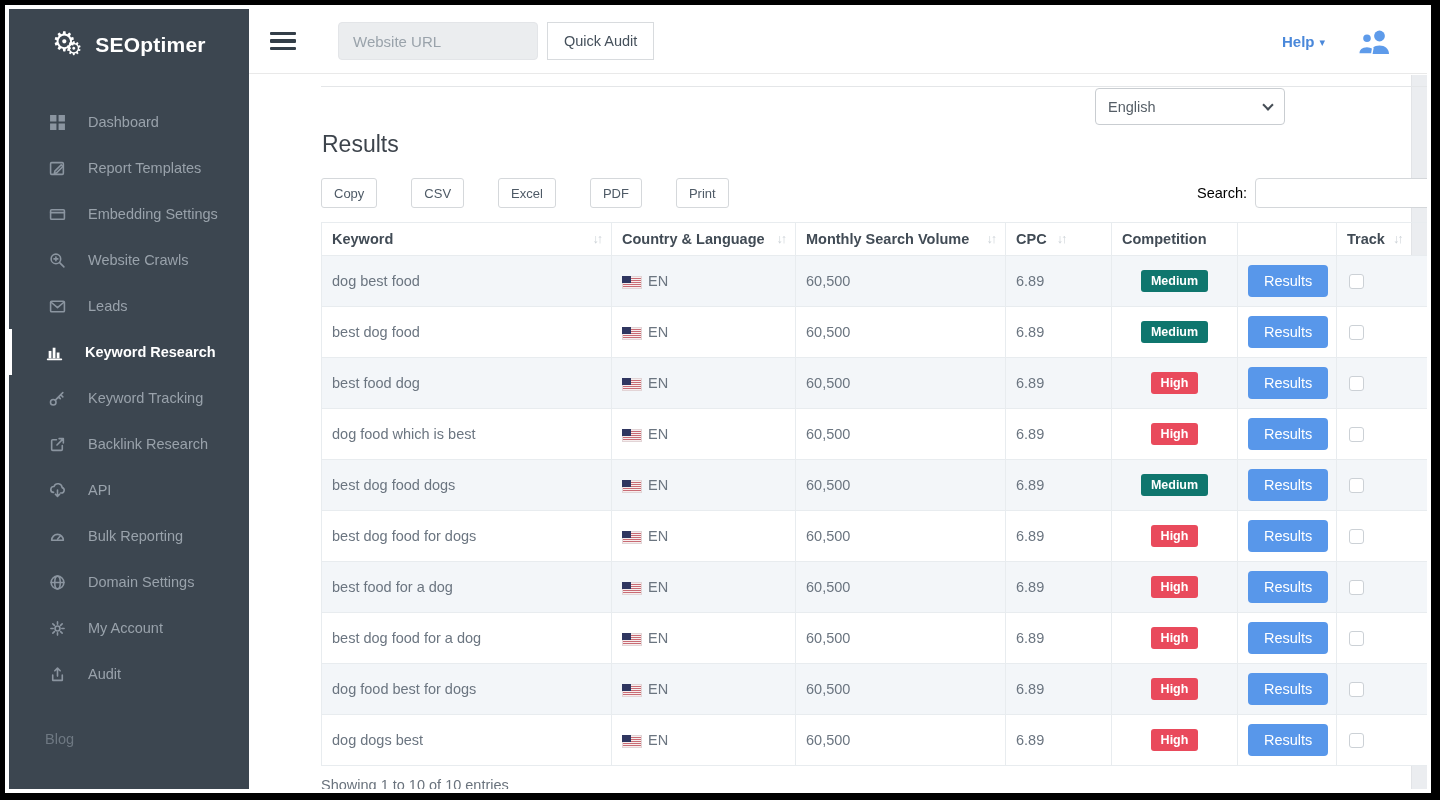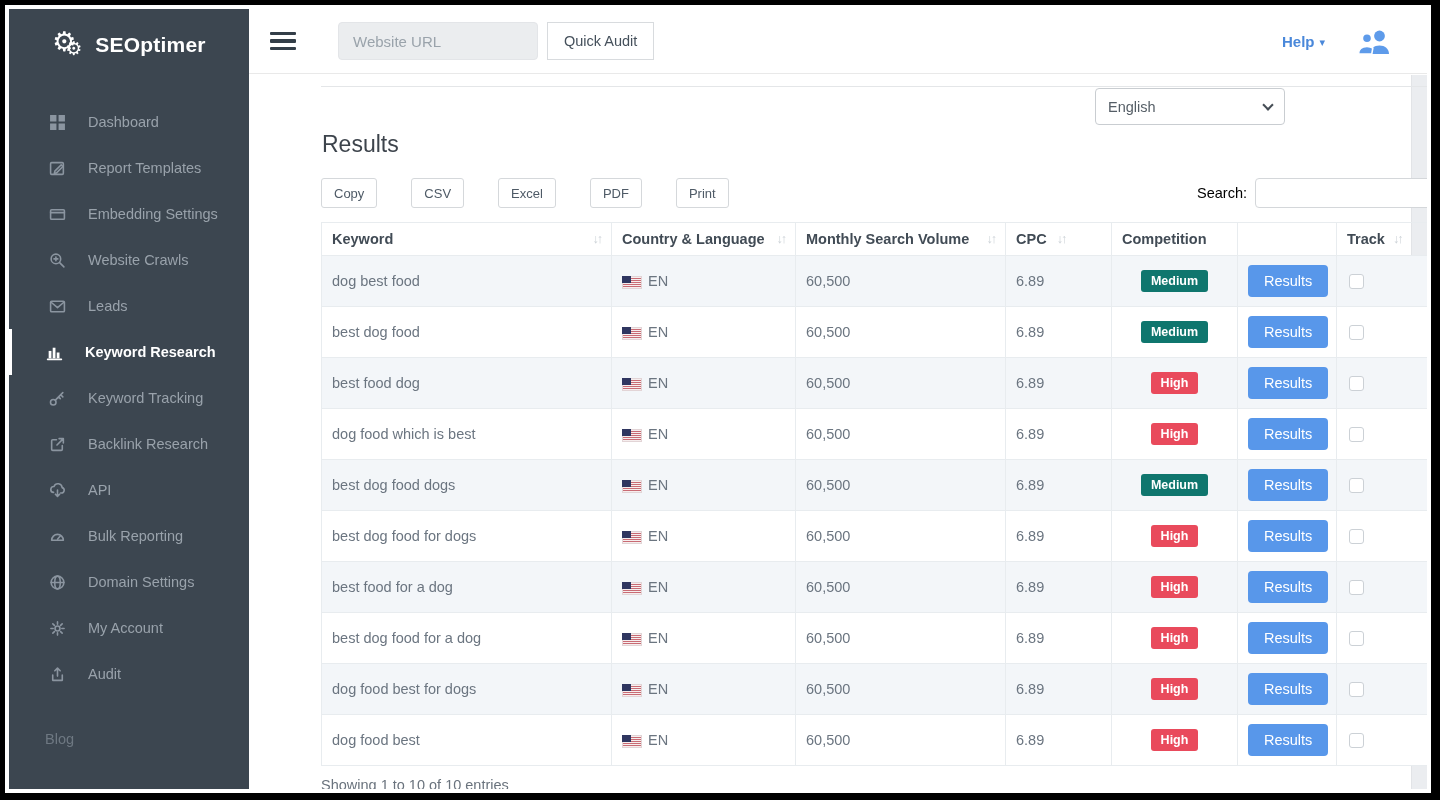--- a/index.html
+++ b/index.html
@@ -388,21 +388,21 @@
               <tr>
     <td><span>dog food best for dogs</span></td>
     <td><span class="flag"></span><span>EN</span></td>
     <td><span>60,500</span></td>
     <td class="td-cpc"><span>6.89</span></td>
     <td class="td-comp"><span class="badge badge-high">High</span></td>
     <td><button class="results-btn">Results</button></td>
     <td><input type="checkbox" class="track-box" style=""></td>
   </tr>
               <tr>
-    <td><span>dog food best</span></td>
+    <td><span>dog dogs best</span></td>
     <td><span class="flag"></span><span>EN</span></td>
     <td><span>60,500</span></td>
     <td class="td-cpc"><span>6.89</span></td>
     <td class="td-comp"><span class="badge badge-high">High</span></td>
     <td><button class="results-btn">Results</button></td>
     <td><input type="checkbox" class="track-box" style=""></td>
   </tr>
             </tbody>
       </table>
 

